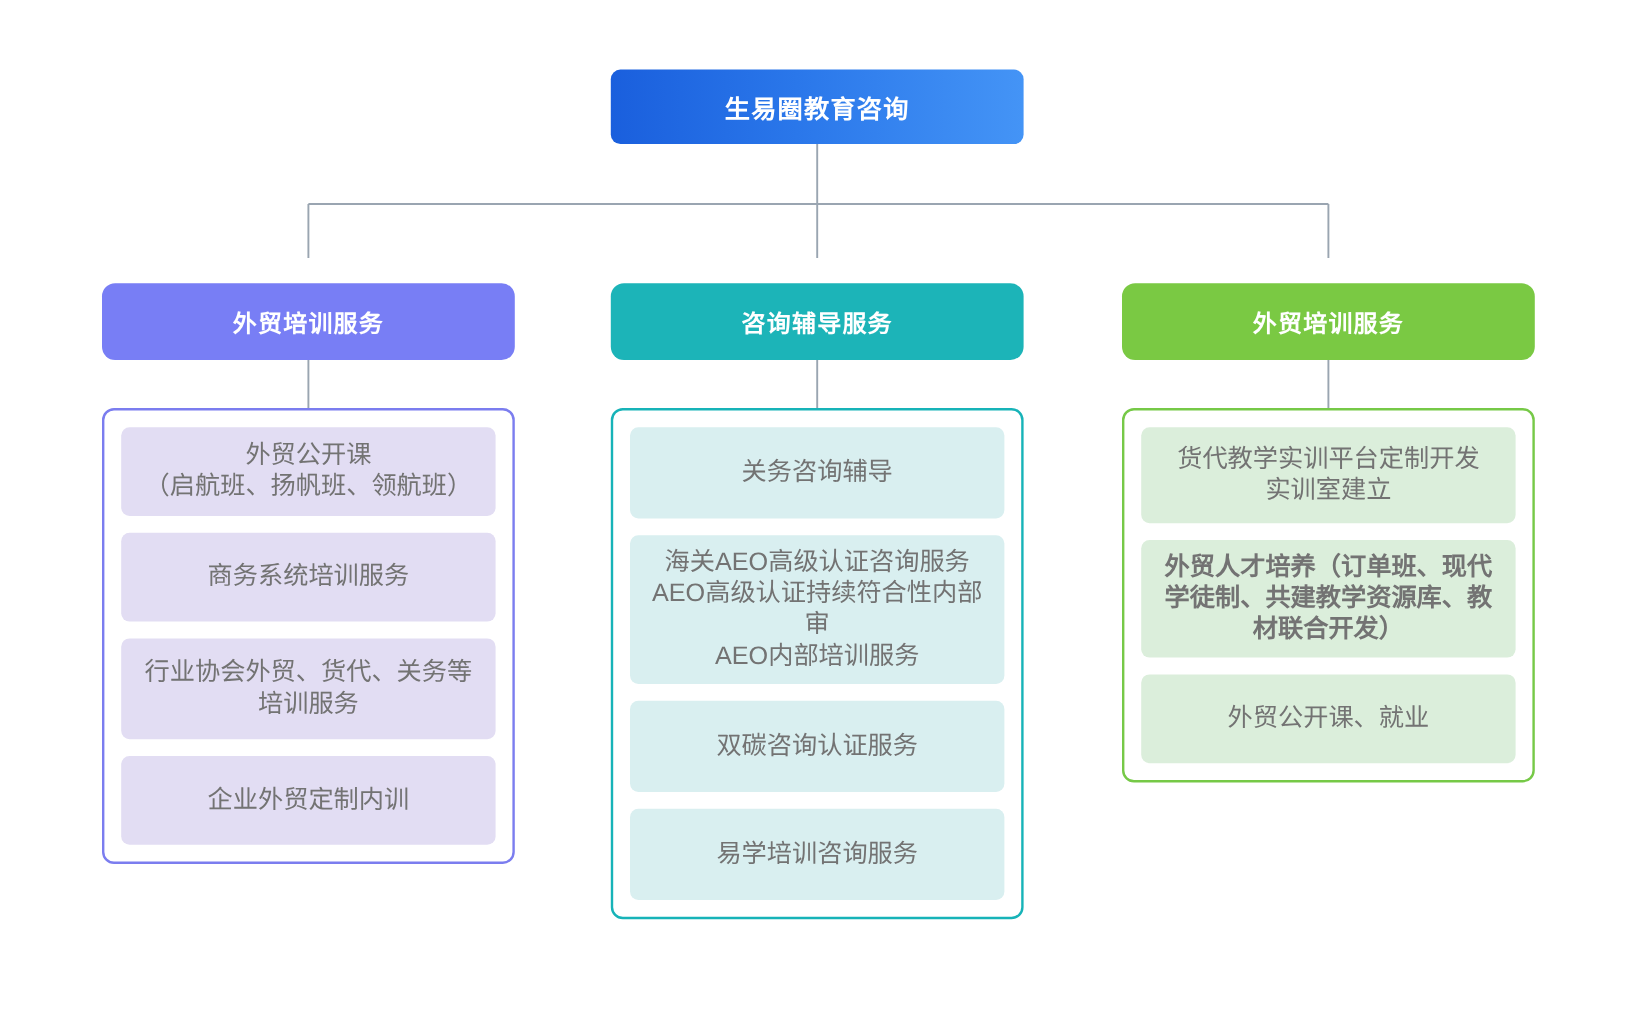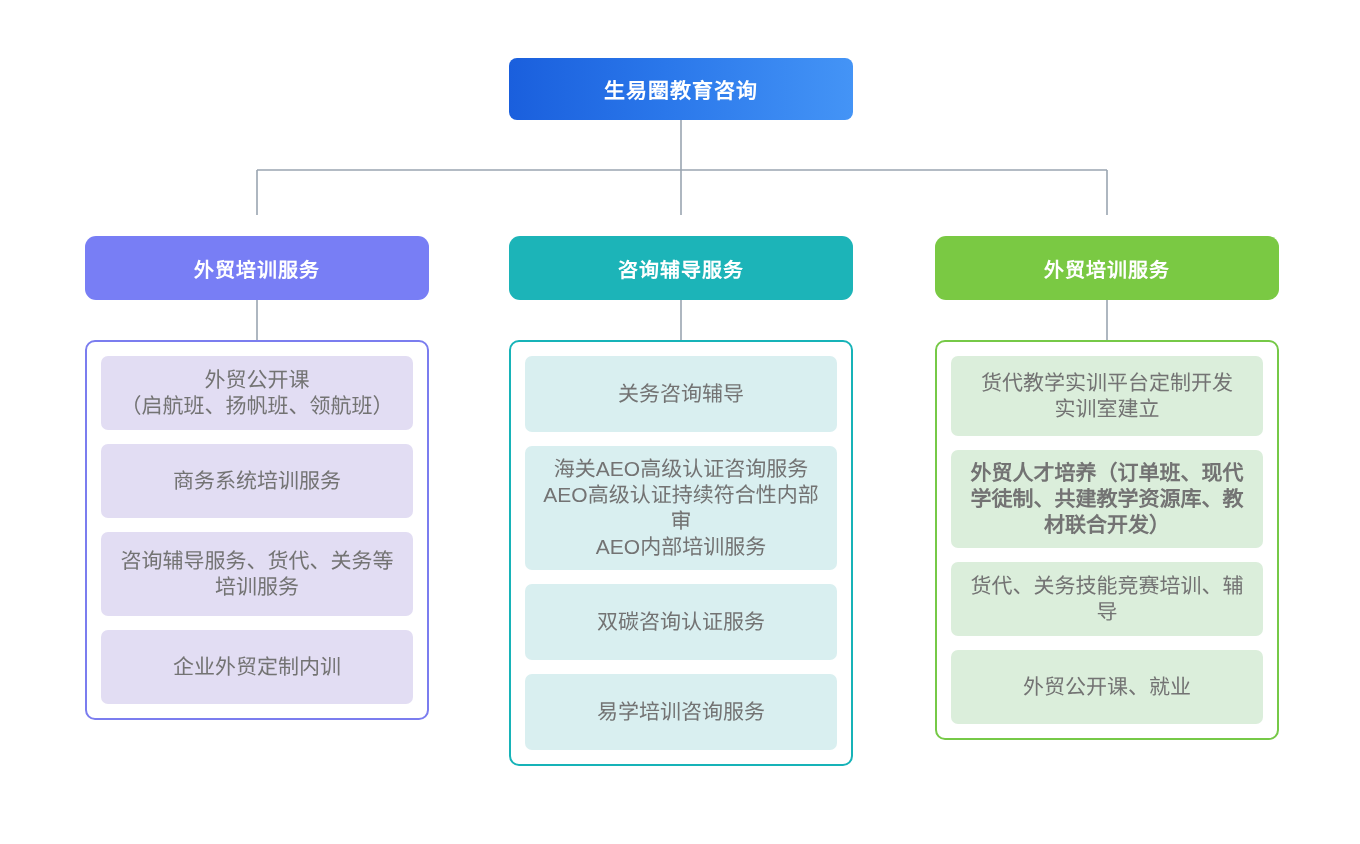--- a/index.html
+++ b/index.html
@@ -147,21 +147,21 @@
   </svg>
 
   <div class="root-node">生易圈教育咨询</div>
 
   <div class="column col-1">
     <div class="col-header">外贸培训服务</div>
     <div class="items-box">
       <div class="leaf">外贸公开课
 （启航班、扬帆班、领航班）</div>
       <div class="leaf">商务系统培训服务</div>
-      <div class="leaf tall-2">咨询辅导服务、货代、关务等培训服务</div>
+      <div class="leaf tall-2">行业协会外贸、货代、关务等培训服务</div>
       <div class="leaf">企业外贸定制内训</div>
     </div>
   </div>
 
   <div class="column col-2">
     <div class="col-header">咨询辅导服务</div>
     <div class="items-box">
       <div class="leaf">关务咨询辅导</div>
       <div class="leaf tall-3">海关AEO高级认证咨询服务
 AEO高级认证持续符合性内部审
@@ -170,18 +170,17 @@
       <div class="leaf">易学培训咨询服务</div>
     </div>
   </div>
 
   <div class="column col-3">
     <div class="col-header">外贸培训服务</div>
     <div class="items-box">
       <div class="leaf tall-2">货代教学实训平台定制开发
 实训室建立</div>
       <div class="leaf tall-3">外贸人才培养（订单班、现代学徒制、共建教学资源库、教材联合开发）</div>
-      <div class="leaf">货代、关务技能竞赛培训、辅导</div>
       <div class="leaf">外贸公开课、就业</div>
     </div>
   </div>
 
 </div>
 
 </body></html>

